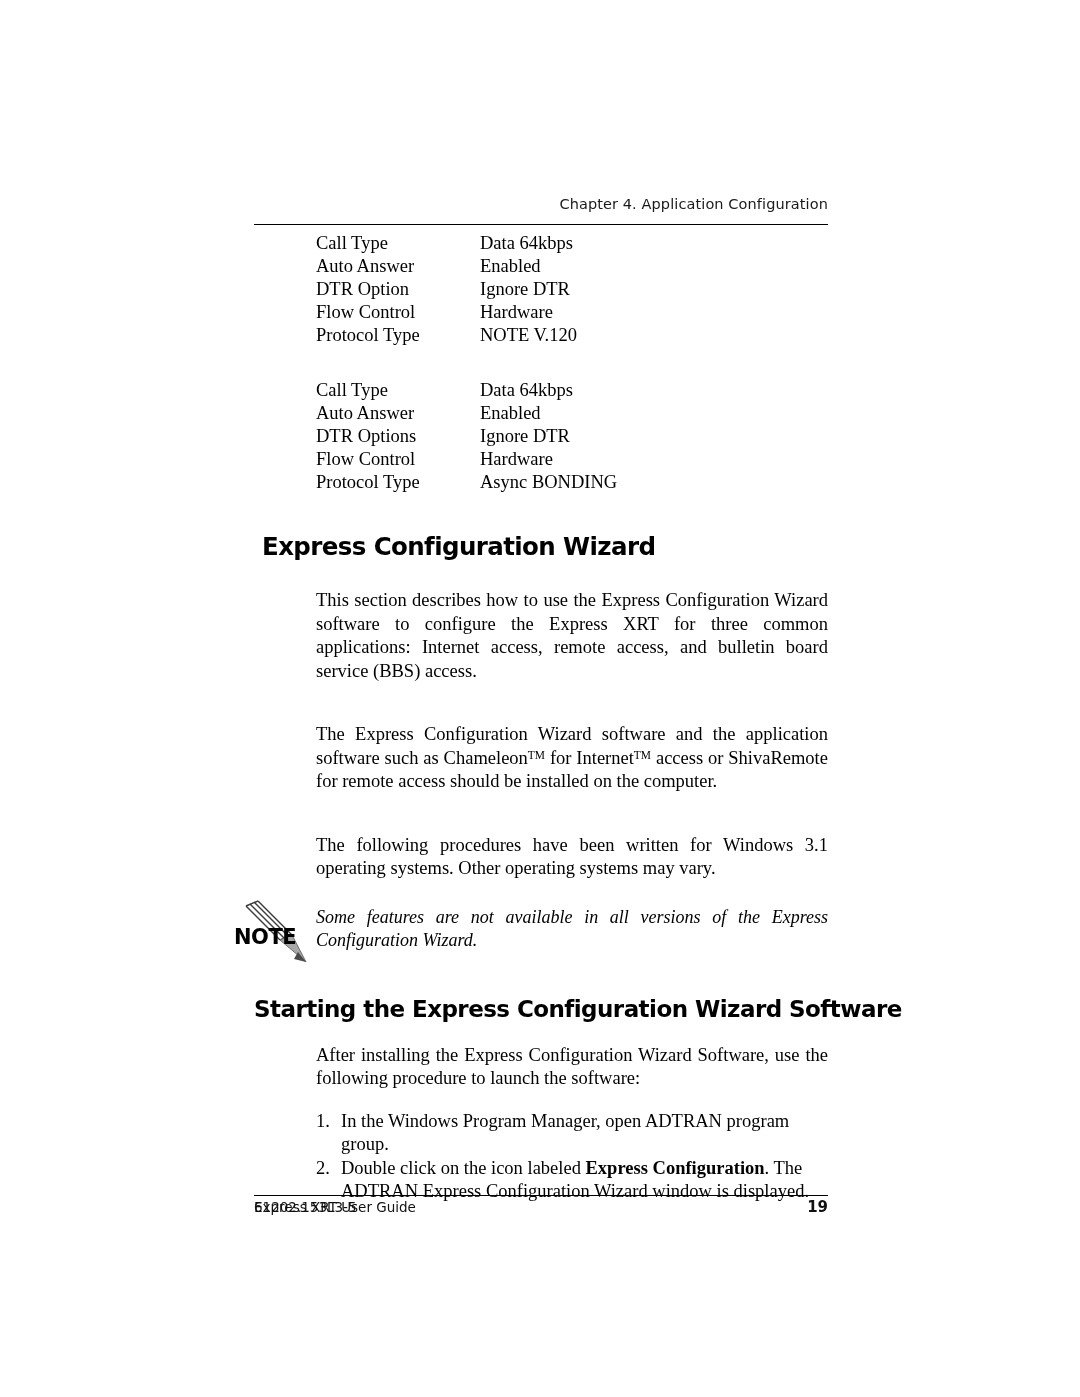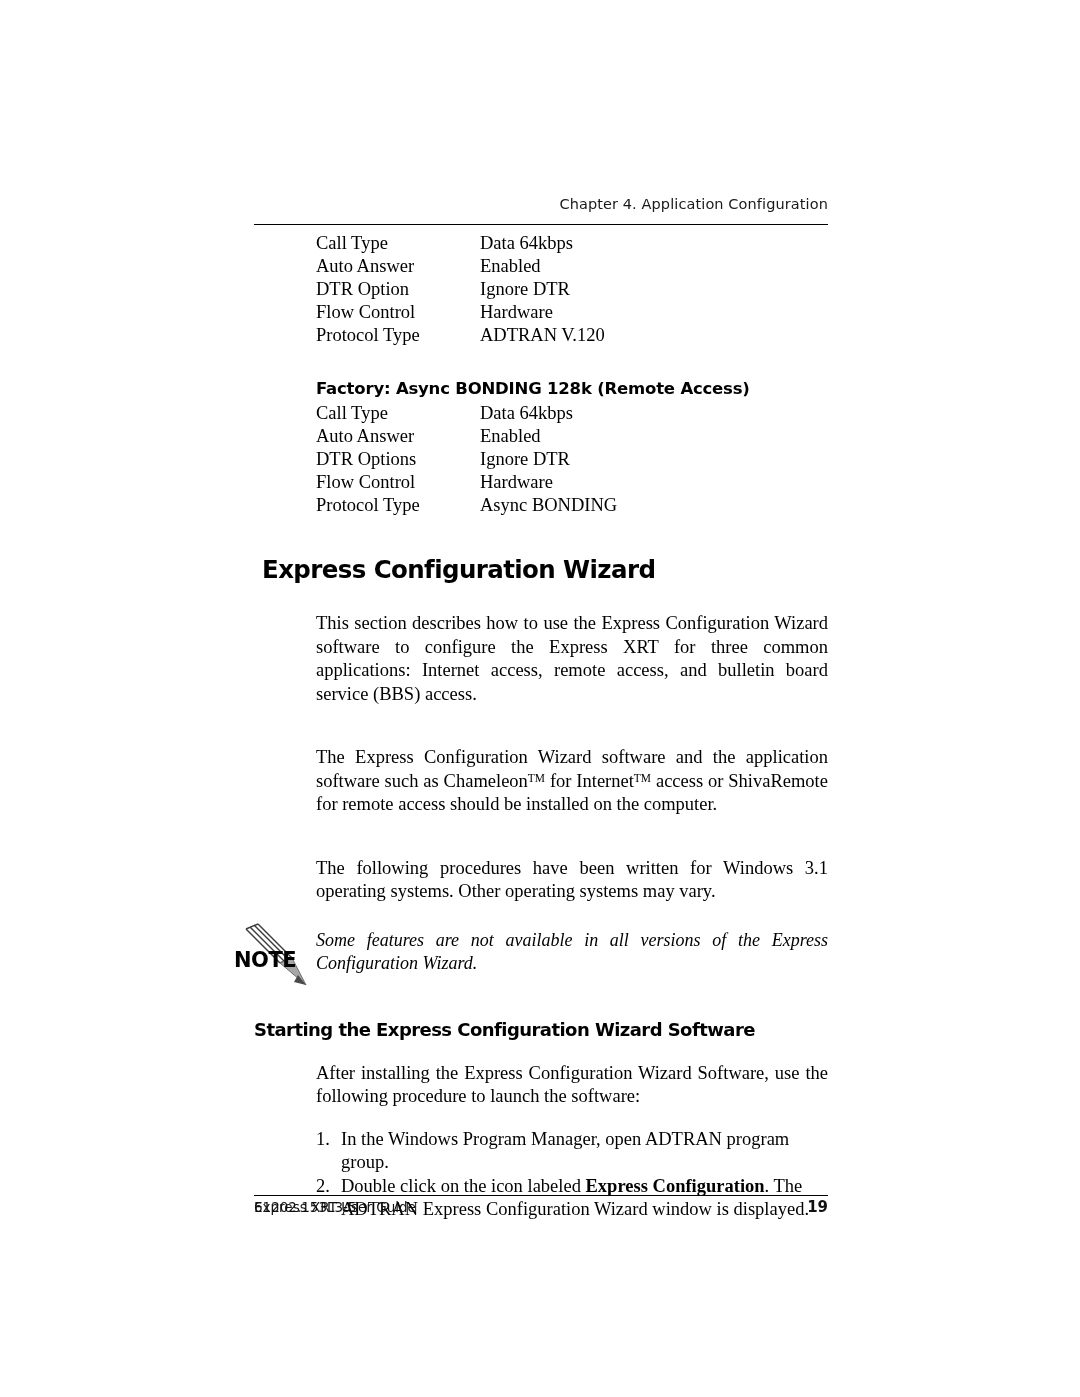--- a/index.html
+++ b/index.html
@@ -85,21 +85,21 @@
     font-weight: bold;
     font-size: 24.5px;
     letter-spacing: -0.6px;
     margin: 8px;
     padding: 0;
     white-space: nowrap;
   }
   h2.section-heading {
     font-family: "DejaVu Sans", sans-serif;
     font-weight: bold;
-    font-size: 18px;
+    font-size: 23px;
     letter-spacing: -0.55px;
     margin: 0;
     padding: 0;
     white-space: nowrap;
   }
 
   
   p.body {
     font-family: "Liberation Serif", serif;
     font-size: 18.5px;
@@ -227,30 +227,29 @@
           <tr>
             <td class="key">DTR Option</td>
             <td class="val">Ignore DTR</td>
           </tr>
           <tr>
             <td class="key">Flow Control</td>
             <td class="val">Hardware</td>
           </tr>
           <tr>
             <td class="key">Protocol Type</td>
-            <td class="val">ADTRAN V.120</td>
+            <td class="val">NOTE V.120</td>
           </tr>
         </tbody>
       </table>
     </div>
 
     <div class="gap-after-table"></div>
 
     <div>
-      <div class="spec-title">Factory: Async BONDING 128k (Remote Access)</div>
       <table class="spec-table">
         <tbody>
           <tr>
             <td class="key">Call Type</td>
             <td class="val">Data 64kbps</td>
           </tr>
           <tr>
             <td class="key">Auto Answer</td>
             <td class="val">Enabled</td>
           </tr>

